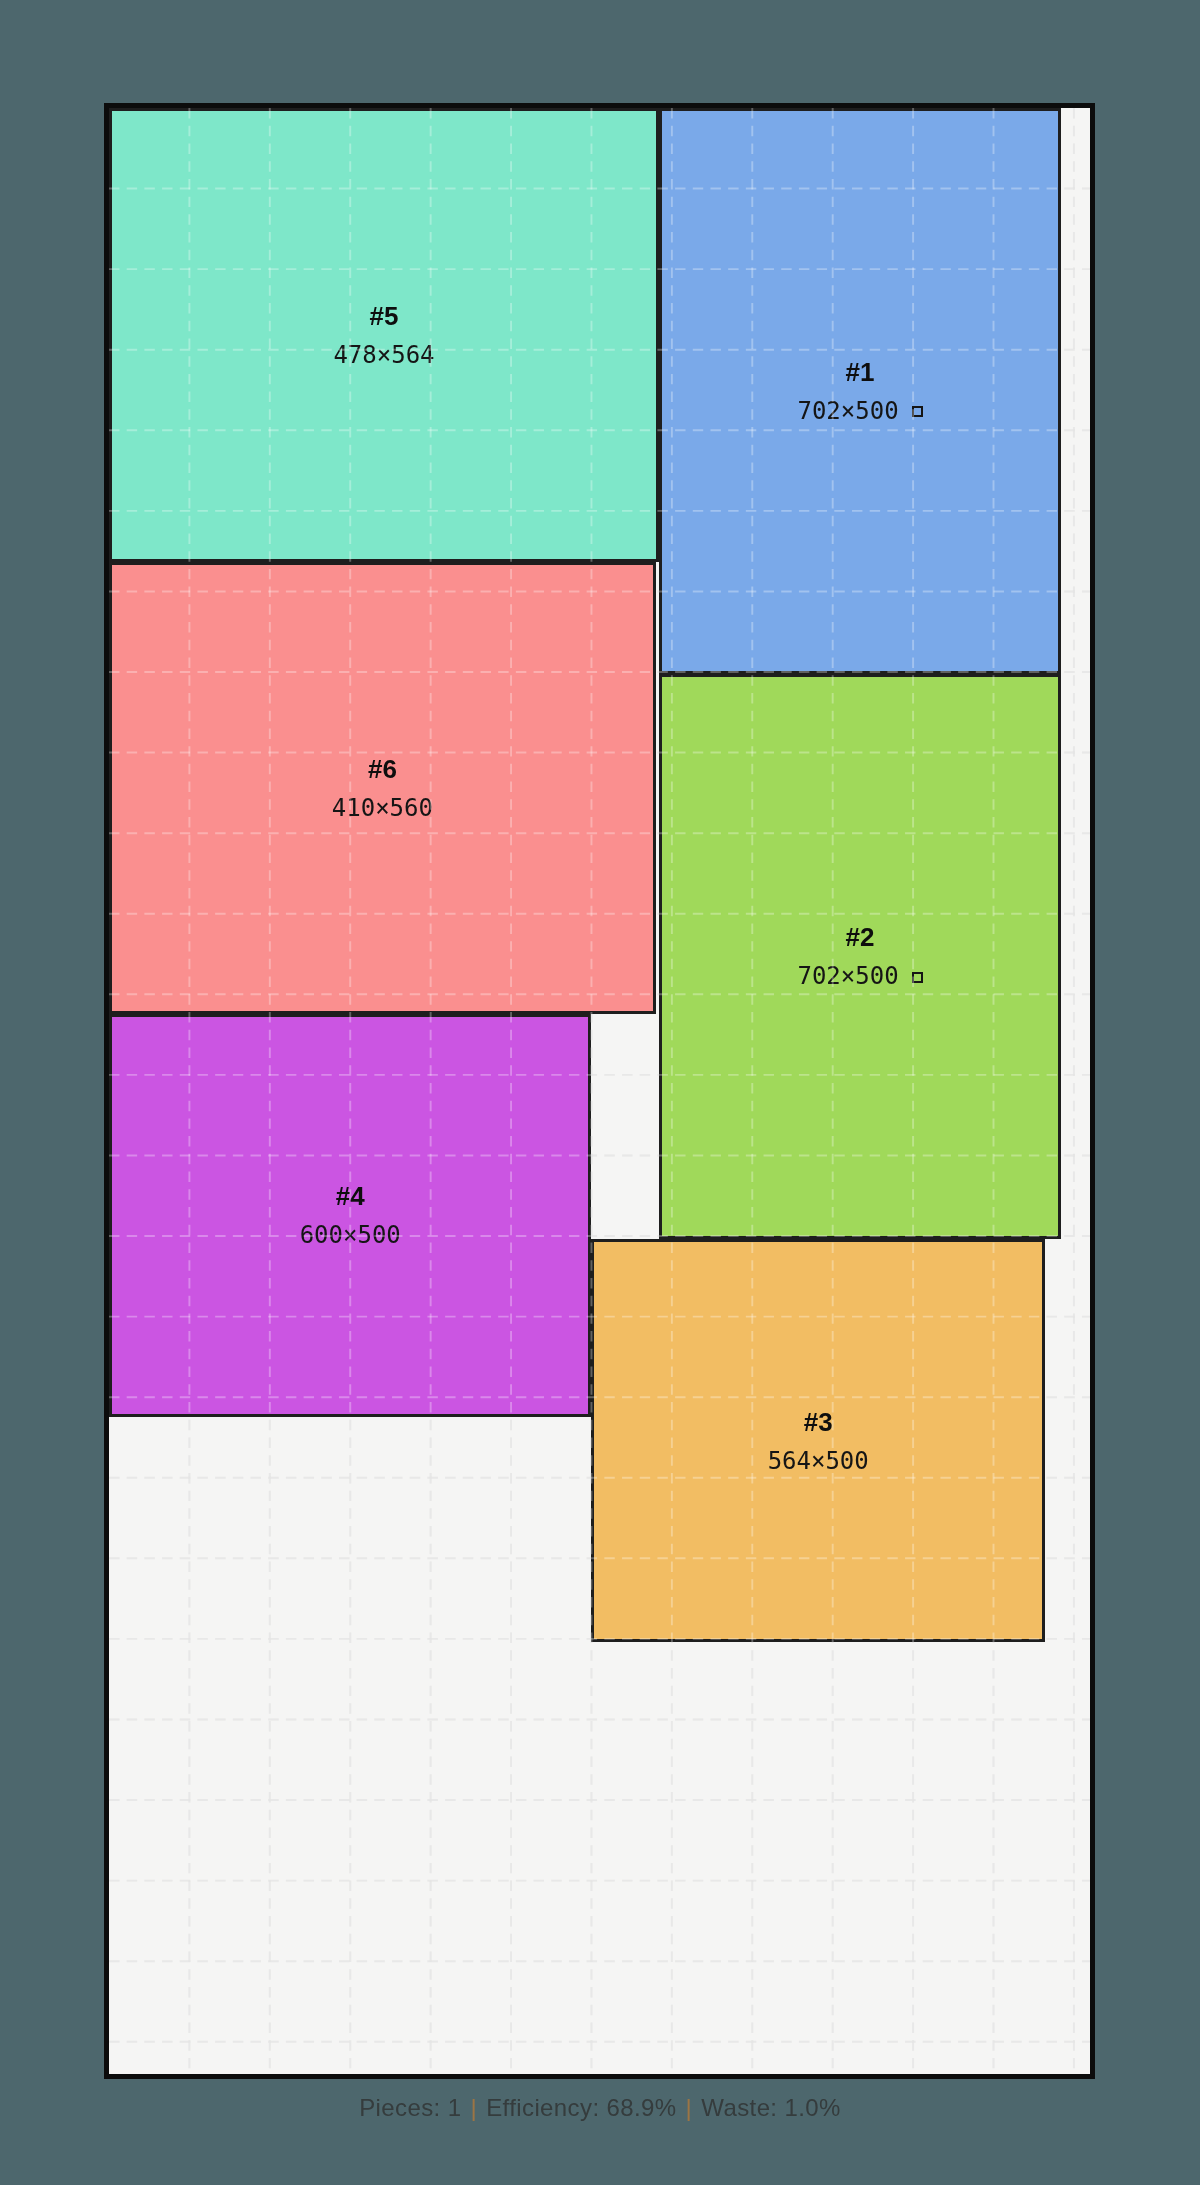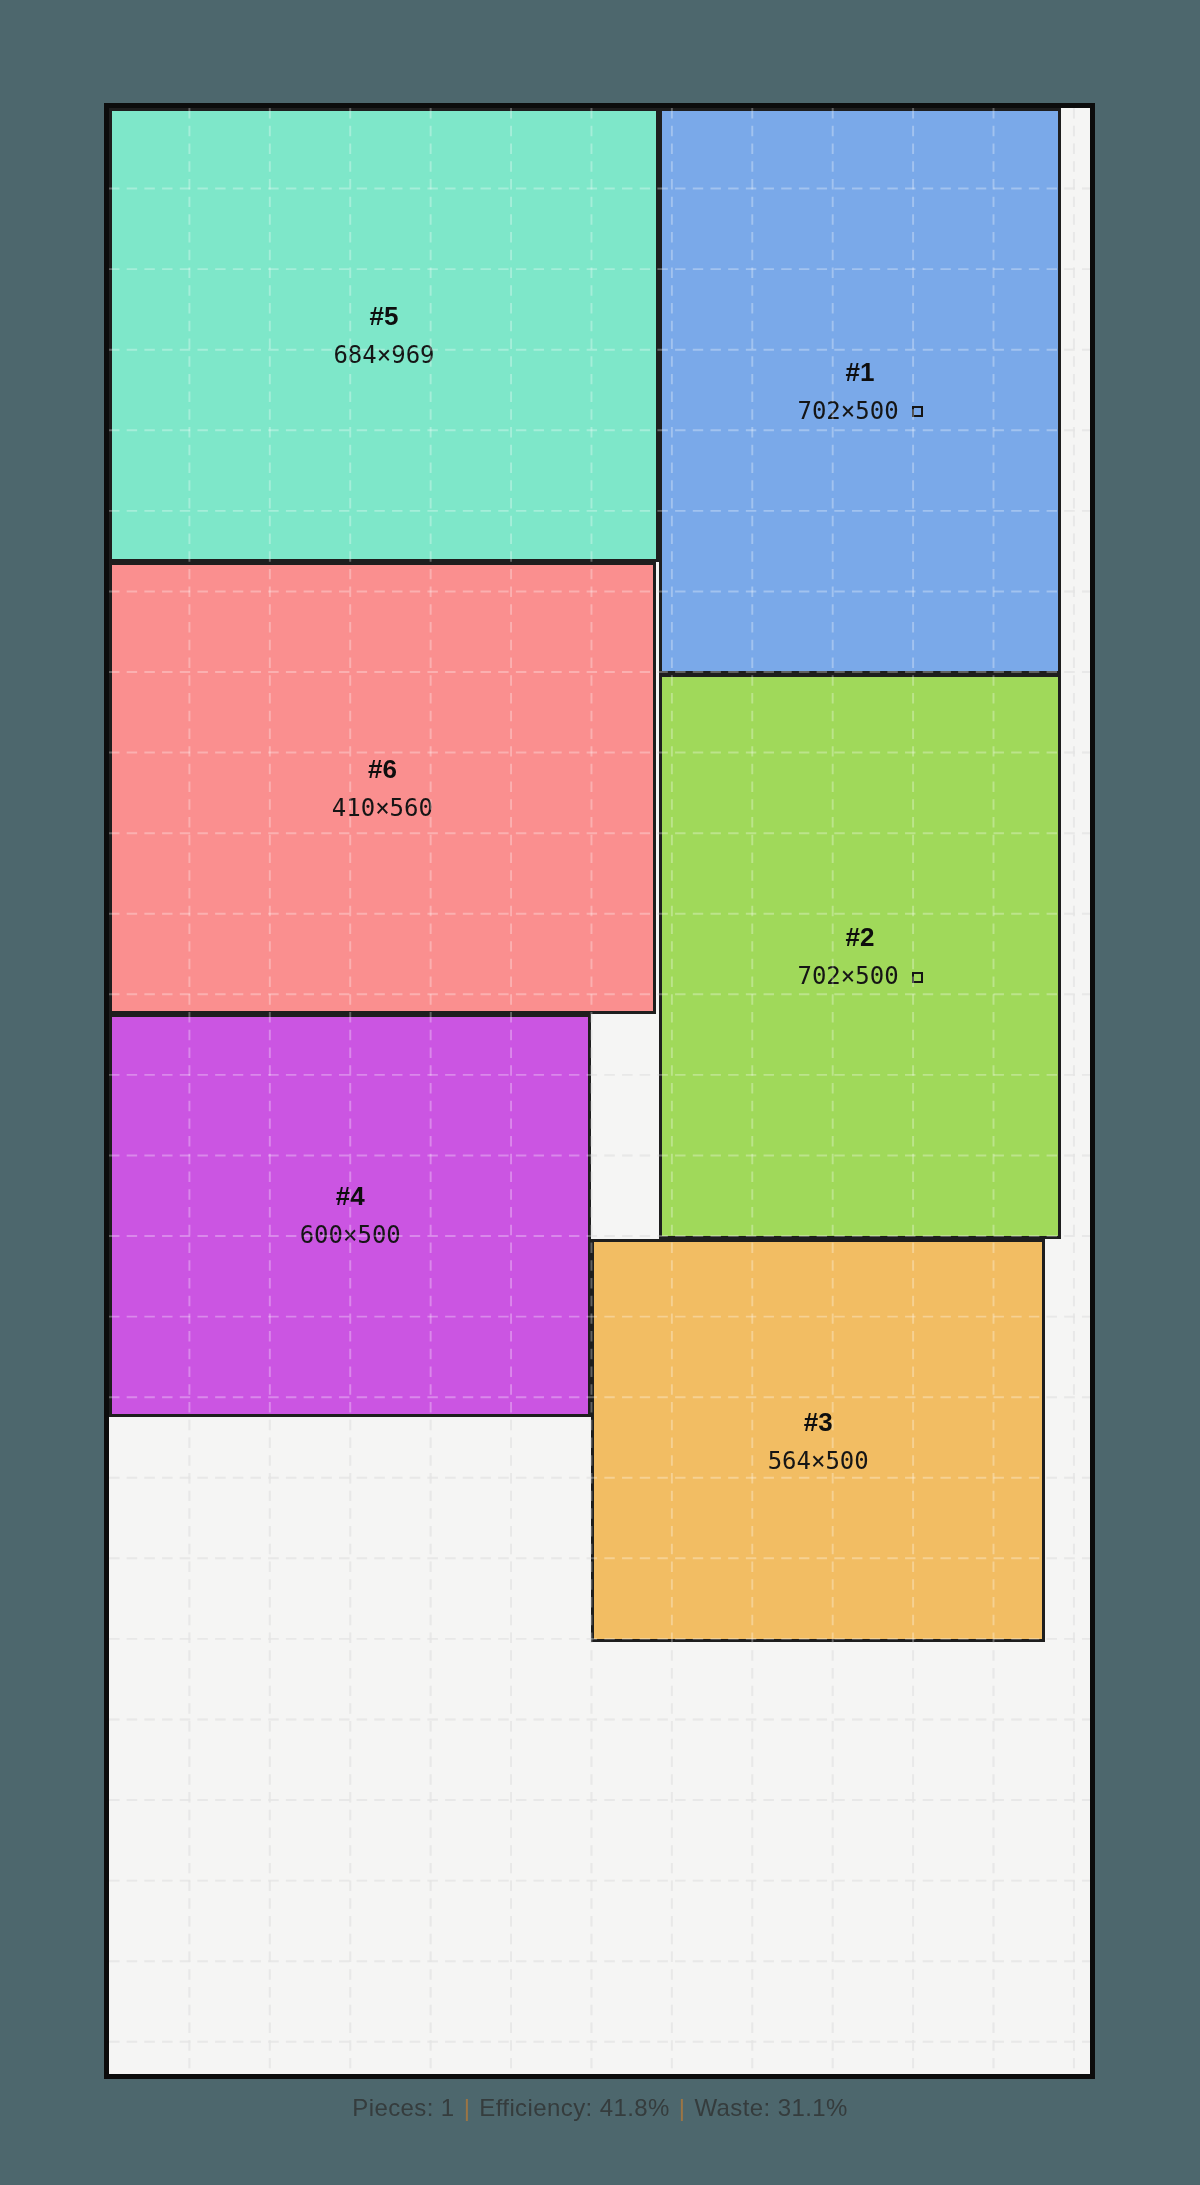--- a/index.html
+++ b/index.html
@@ -111,21 +111,21 @@
           <line x1="0" y1="2100" x2="1220" y2="2100" stroke="rgba(0,0,0,0.085)" stroke-width="2.4" stroke-dasharray="13 9"></line>
           <line x1="0" y1="2200" x2="1220" y2="2200" stroke="rgba(0,0,0,0.085)" stroke-width="2.4" stroke-dasharray="13 9"></line>
           <line x1="0" y1="2300" x2="1220" y2="2300" stroke="rgba(0,0,0,0.085)" stroke-width="2.4" stroke-dasharray="13 9"></line>
           <line x1="0" y1="2400" x2="1220" y2="2400" stroke="rgba(0,0,0,0.085)" stroke-width="2.4" stroke-dasharray="13 9"></line>
         </svg>
       </div>
     <div class="layer pieces-layer">
         <div class="piece" style="left: 0%; top: 0%; width: 56.0656%; height: 23.1148%; background: rgb(126, 231, 201);">
           <div class="piece-id">#5</div>
           <div class="piece-dims">
-            <span>684×969</span>
+            <span>478×564</span>
           </div>
         </div>
         <div class="piece" style="left: 56.0656%; top: 0%; width: 40.9836%; height: 28.7705%; background: rgb(122, 169, 233);">
           <div class="piece-id">#1</div>
           <div class="piece-dims">
             <span>702×500</span>
             <span class="rot-icon"></span>
           </div>
         </div>
         <div class="piece" style="left: 0%; top: 23.1148%; width: 55.7377%; height: 22.9508%; background: rgb(250, 143, 143);">
@@ -190,16 +190,16 @@
           <line x1="0" y1="2000" x2="1220" y2="2000" stroke="rgba(255,255,255,0.30)" stroke-width="2.4" stroke-dasharray="13 9"></line>
           <line x1="0" y1="2100" x2="1220" y2="2100" stroke="rgba(255,255,255,0.30)" stroke-width="2.4" stroke-dasharray="13 9"></line>
           <line x1="0" y1="2200" x2="1220" y2="2200" stroke="rgba(255,255,255,0.30)" stroke-width="2.4" stroke-dasharray="13 9"></line>
           <line x1="0" y1="2300" x2="1220" y2="2300" stroke="rgba(255,255,255,0.30)" stroke-width="2.4" stroke-dasharray="13 9"></line>
           <line x1="0" y1="2400" x2="1220" y2="2400" stroke="rgba(255,255,255,0.30)" stroke-width="2.4" stroke-dasharray="13 9"></line>
         </svg>
       </div>
   </div>
 
   <div class="stats-bar">
-    <span>Pieces: 1</span><span class="sep">|</span><span>Efficiency: 41.8%</span><span class="sep">|</span><span>Waste: 31.1%</span>
+    <span>Pieces: 1</span><span class="sep">|</span><span>Efficiency: 68.9%</span><span class="sep">|</span><span>Waste: 1.0%</span>
   </div>
 
 </div>
 
 </body></html>

